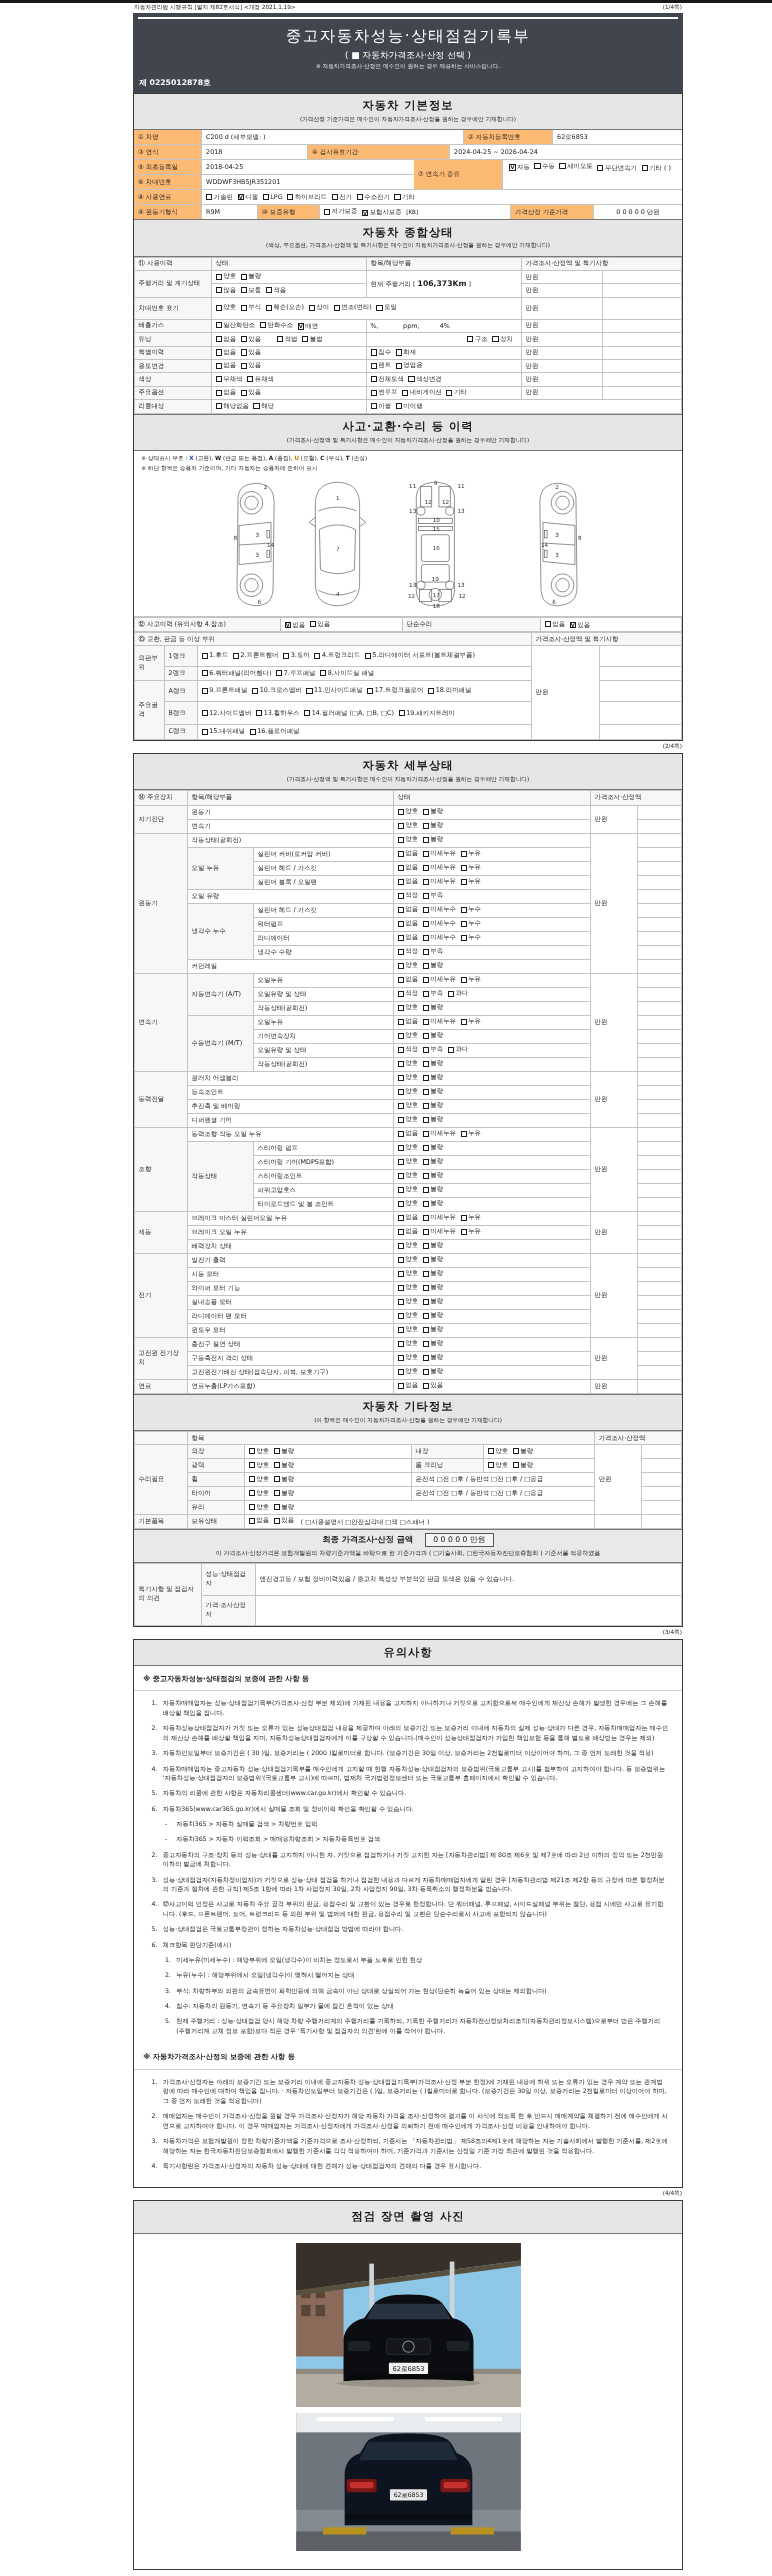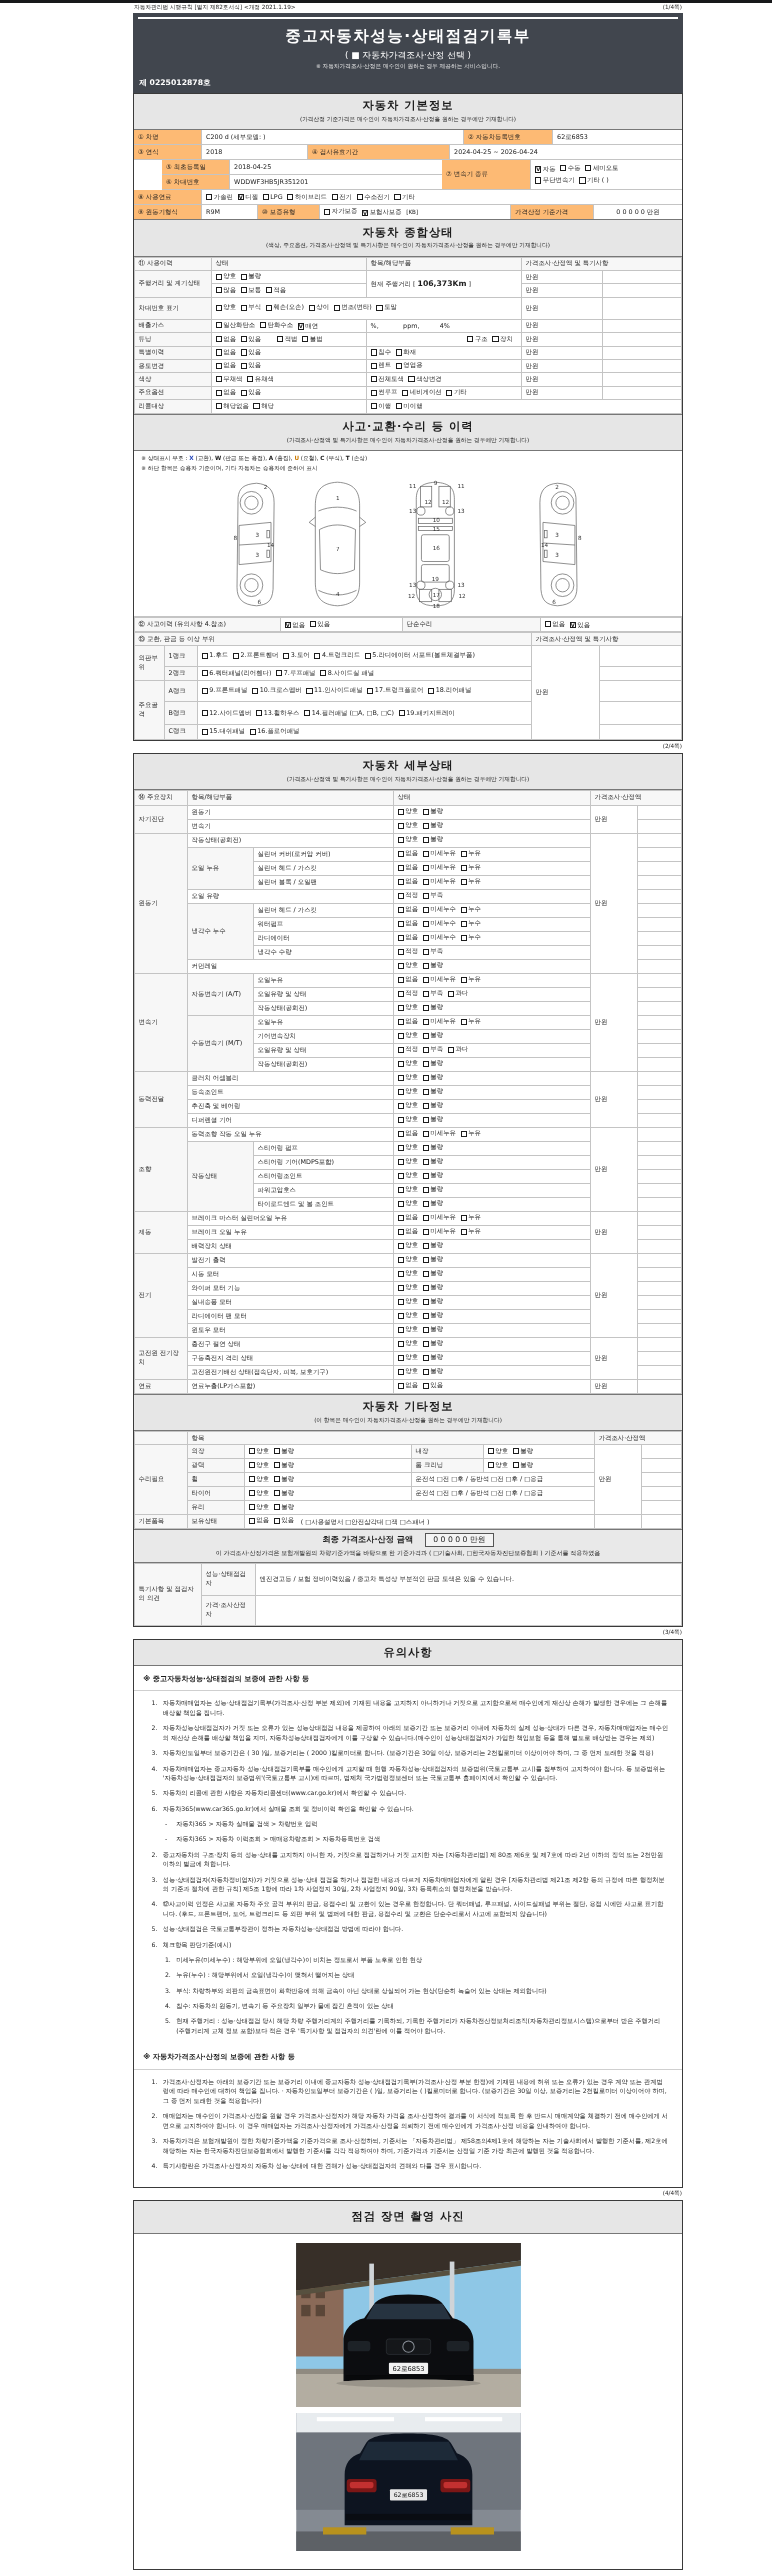--- a/index.html
+++ b/index.html
@@ -4,21 +4,21 @@
 <style>
   html,body{margin:0;padding:0;background:#fff;}
   body{width:773px;height:2576px;overflow:hidden;font-family:"DejaVu Sans","Liberation Sans",sans-serif;color:#1c1c1c;}
   .topstrip{height:2.6px;background:#17181a;width:100%;}
   .content{width:550px;margin-left:133px;}
   .metarow{display:flex;justify-content:space-between;font-size:5.7px;color:#222;padding:1.5px 1px 1px 1px;}
   .pagemark{font-size:5.7px;text-align:right;padding:2.1px 1px;color:#222;}
   
   .band{background:#41464e;color:#fff;padding:4.1px 0 0 0;}
   .band .wline{height:1.5px;background:#fff;margin:0 5.2px 7.2px 5.2px;}
-  .band h1{margin:1px 0 3.1px 0;text-align:center;font-size:15.5px;letter-spacing:1.5px;font-weight:bold;}
+  .band h1{margin:1px 0 3.1px 0;text-align:center;font-size:15.5px;letter-spacing:1.5px;font-weight:normal;}
   .band .sub{text-align:center;font-size:8.8px;margin:1px 0;}
   .band .note{text-align:center;font-size:5.7px;margin:1.5px 0 5.2px 0;color:#e8e8e8;}
   .band .docno{font-size:7.7px;font-weight:bold;padding:1px 5.2px 5.2px 6.2px;}
   
   .box{border:1.5px solid #3a3a3a;background:#fff;}
   .sechead{background:#e6e6e6;border-bottom:0.5px solid #777;text-align:center;padding:4.6px 2.1px 5.2px 2.1px;}
   .sechead .t{font-size:11.3px;font-weight:bold;letter-spacing:1px;}
   .sechead .s{font-size:5.7px;margin-top:2.6px;color:#222;}
   
   table.t{width:100%;border-collapse:collapse;table-layout:fixed;}
@@ -85,33 +85,33 @@
         <div class="fcell" style="width:262px">C200 d (세부모델: )</div>
         <div class="fcell flab" style="width:89px">② 자동차등록번호</div>
         <div class="fcell" style="flex:1">62로6853</div>
       </div>
       <div class="frow">
         <div class="fcell flab" style="width:68px">③ 연식</div>
         <div class="fcell" style="width:106px">2018</div>
         <div class="fcell flab" style="width:142px">④ 검사유효기간</div>
         <div class="fcell" style="flex:1">2024-04-25 ~ 2026-04-24</div>
       </div>
-      <div style="display:flex;border-bottom:0.5px solid #c4c4c4;margin-left:28px;">
+      <div style="display:flex;border-bottom:0.5px solid #c4c4c4;">
         <div style="width:280px;">
           <div class="frow" style="border-bottom:0.5px solid #c4c4c4;">
             <div class="fcell flab" style="width:68px">⑤ 최초등록일</div>
             <div class="fcell" style="flex:1">2018-04-25</div>
           </div>
           <div class="frow" style="border-bottom:none;">
             <div class="fcell flab" style="width:68px">⑥ 차대번호</div>
             <div class="fcell" style="flex:1">WDDWF3HB5JR351201</div>
           </div>
         </div>
         <div class="fcell flab" style="width:89px;border-left:none;">⑦ 변속기 종류</div>
-        <div style="flex:1;padding:1.5px 4.1px;font-size:6.4px;display:flex;flex-direction:column;justify-content:center;">
+        <div style="flex:1;padding:1.5px 4.1px;font-size:6.4px;display:flex;flex-direction:row;justify-content:center;">
           <div><span class="cb">
                 <span class="sq on">V</span>
                 <span>자동</span>
               </span><span class="cb">
                 <span class="sq"></span>
                 <span>수동</span>
               </span><span class="cb">
                 <span class="sq"></span>
                 <span>세미오토</span>
               </span></div>

